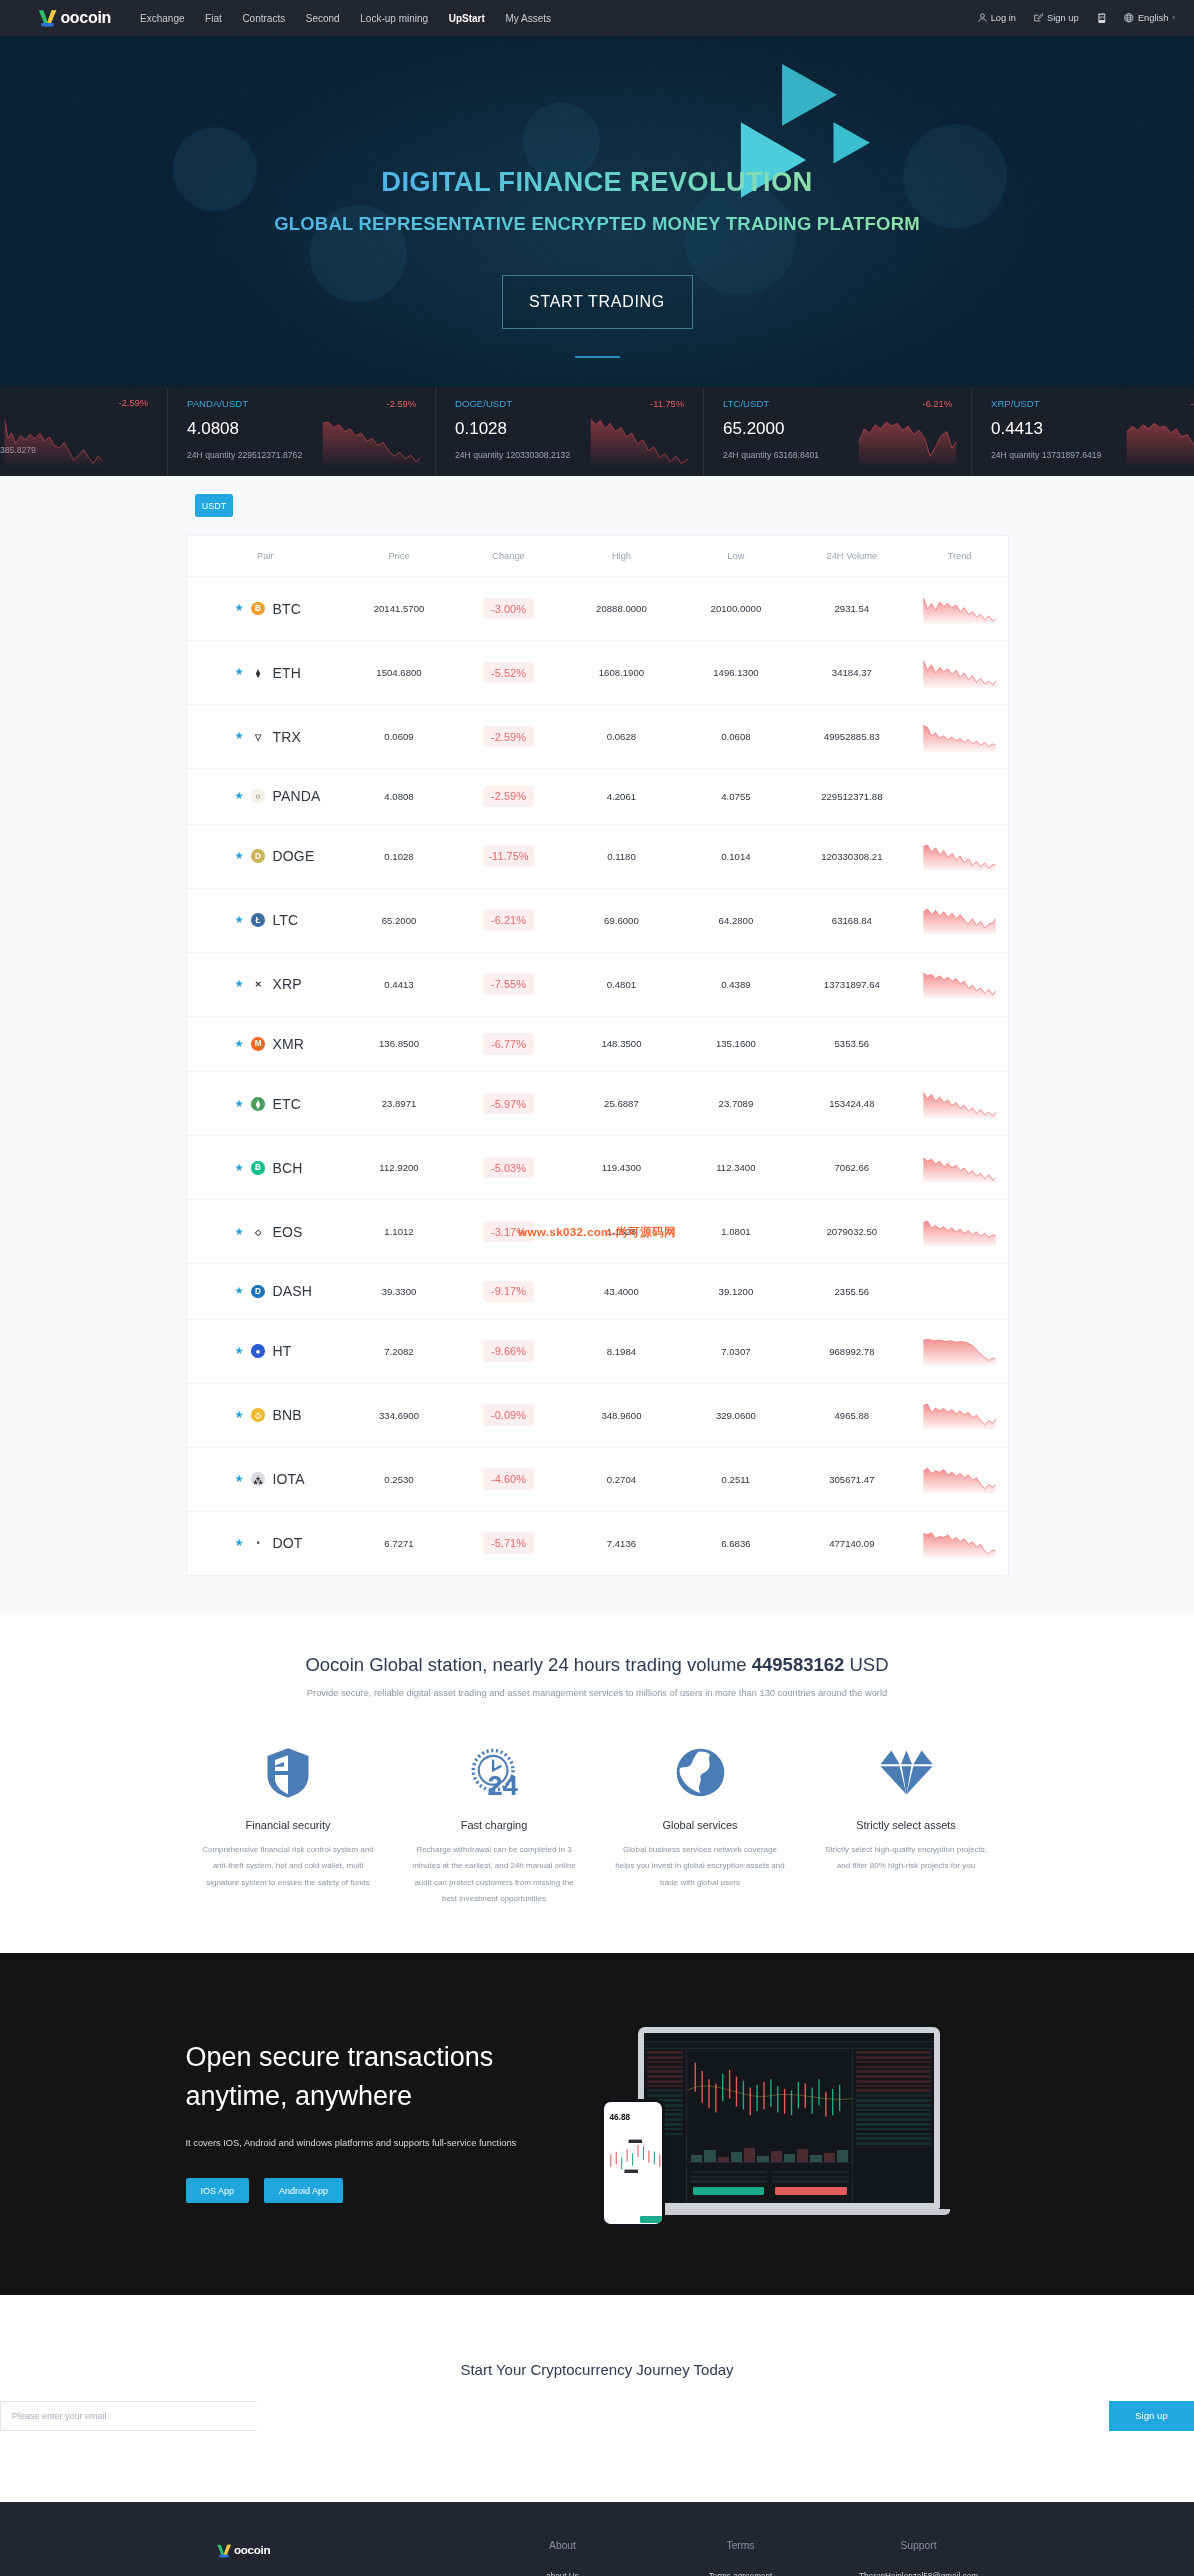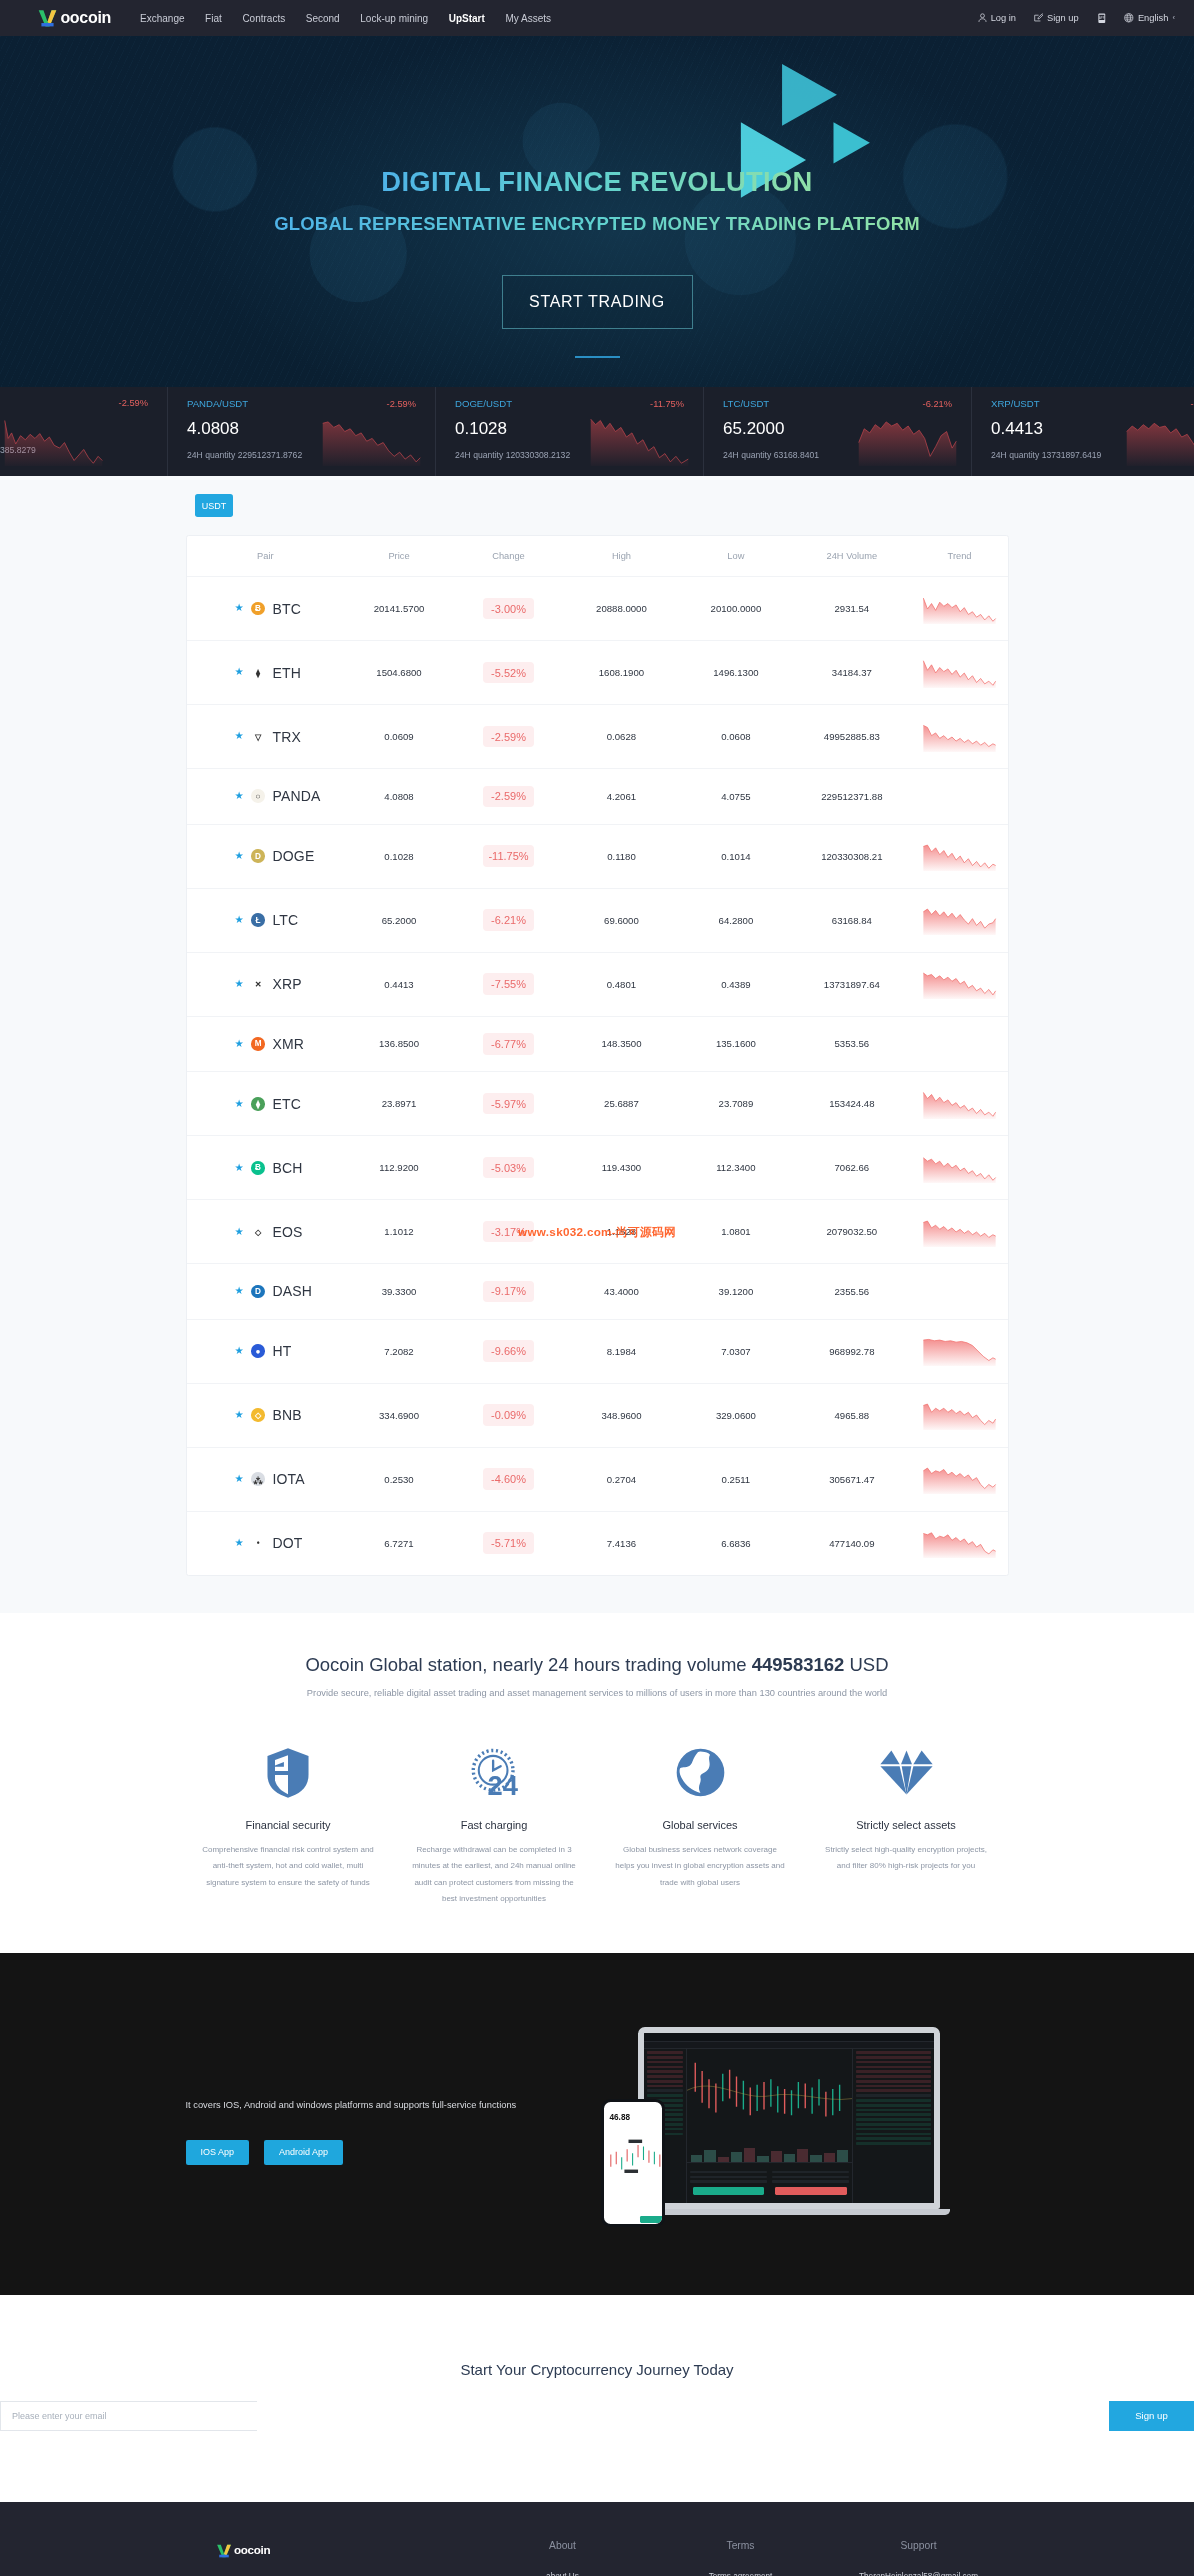--- a/index.html
+++ b/index.html
@@ -894,20 +894,24 @@
       </div>
       <h4>Strictly select assets</h4>
       <p>Strictly select high-quality encryption projects, and filter 80% high-risk projects for you</p>
     </div>
   </div>
 </div>
 
 <div class="appsec">
   <div class="appsec-inner">
     <div class="appsec-left">
+      <h2>
+        <span>Open secure transactions</span><br>
+        <span>anytime, anywhere</span>
+      </h2>
       <p>It covers IOS, Android and windows platforms and supports full-service functions</p>
       <div class="appbtns">
         <div class="appbtn">IOS App</div>
         <div class="appbtn">Android App</div>
       </div>
     </div>
 
     <div class="appsec-right">
       <div class="laptop">
         <div class="laptop-screen">

